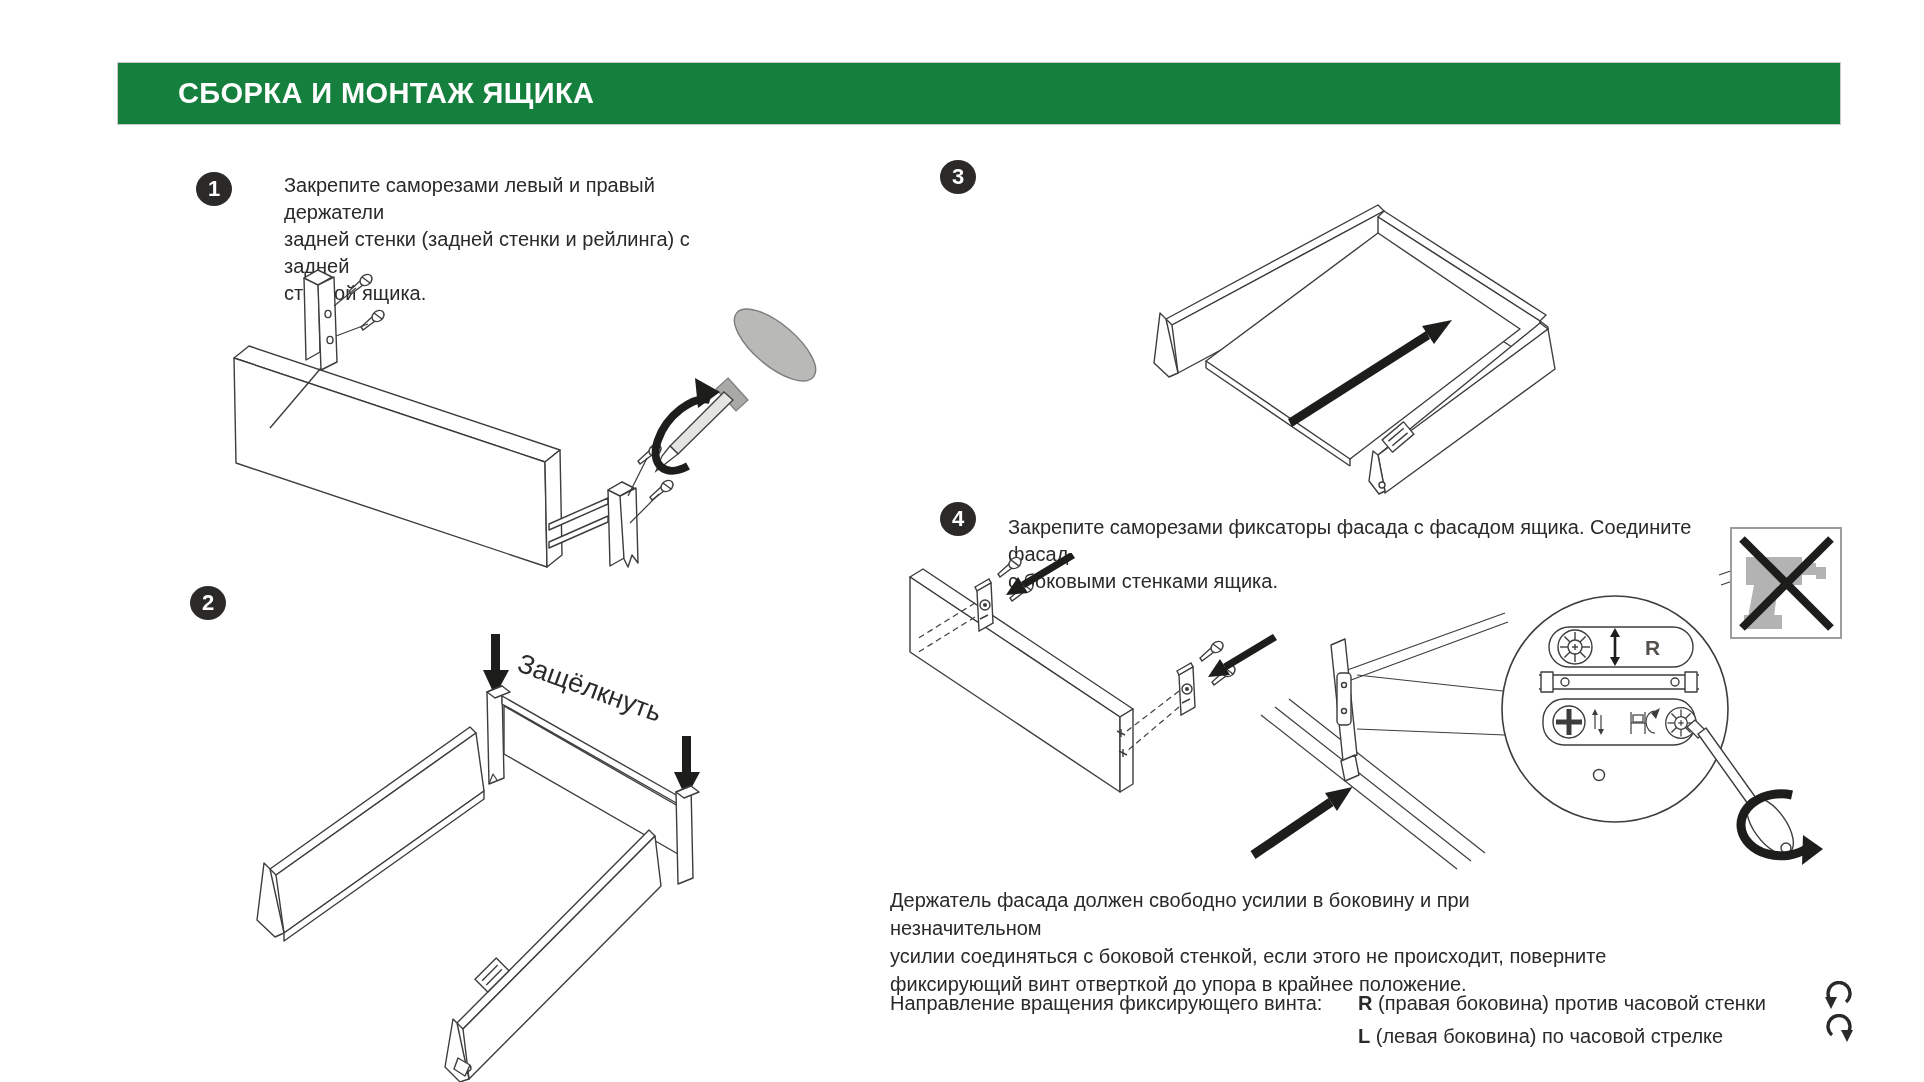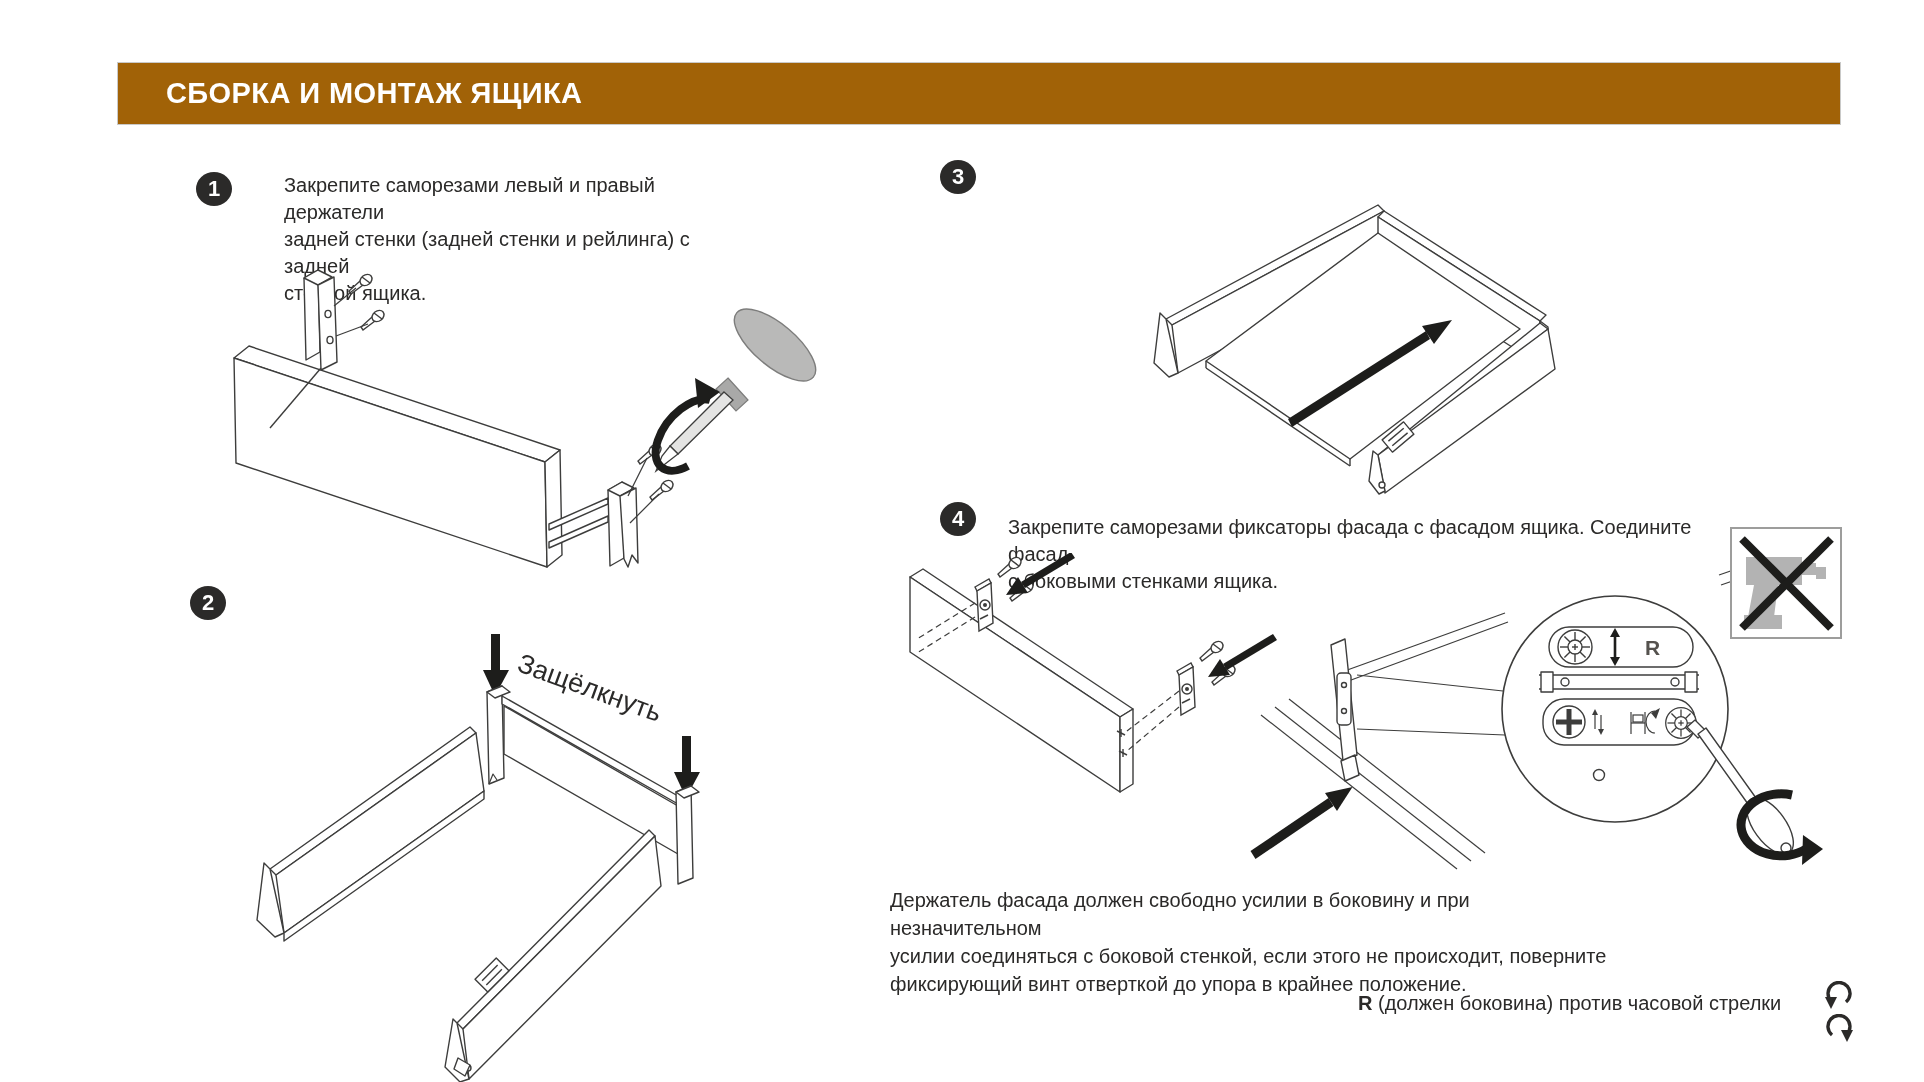--- a/index.html
+++ b/index.html
@@ -1,20 +1,20 @@
 <!DOCTYPE html>
 <html><head>
 <meta charset="utf-8">
 <style>
   html,body{margin:0;padding:0;background:#fff;}
   .page{position:relative;width:1924px;height:1082px;background:#ffffff;overflow:hidden;
         font-family:"Liberation Sans",sans-serif;color:#2b2a29;}
   .abs{position:absolute;}
-  .hdr{left:118px;top:63px;width:1722px;height:61px;background:#a16207;color:#ffffff;
-       font-weight:bold;font-size:29px;line-height:61px;padding-left:48px;box-sizing:border-box;
+  .hdr{left:118px;top:63px;width:1722px;height:61px;background:#15803d;color:#ffffff;
+       font-weight:bold;font-size:29px;line-height:61px;padding-left:60px;box-sizing:border-box;
        letter-spacing:.4px;outline:1px solid #c9c9c8;}
   .badge{width:36px;height:34px;background:#2b2a29;border-radius:50%;color:#fff;font-weight:bold;
          font-size:22px;display:flex;align-items:center;justify-content:center;}
   .step-text{font-size:20px;line-height:27px;white-space:pre-line;}
   .note{font-size:20px;line-height:28px;white-space:pre-line;}
   .rot{font-size:20px;line-height:30px;}
   .rot b{font-weight:bold;}
   .snap{font-size:27px;transform:rotate(20deg);transform-origin:left top;}
   .nodrill{left:1730px;top:527px;width:112px;height:112px;border:2px solid #9d9d9c;box-sizing:border-box;background:#fff;}
   svg .ln{fill:#ffffff;stroke:#3d3d3c;stroke-width:1.4;stroke-linejoin:round;}
@@ -300,23 +300,28 @@
       <rect x="12" y="86" width="38" height="14" fill="#b3b3b3"></rect>
       <line x1="10" y1="10" x2="99" y2="99" stroke="#1d1d1b" stroke-width="8"></line>
       <line x1="99" y1="10" x2="10" y2="99" stroke="#1d1d1b" stroke-width="8"></line>
     </svg>
   </div>
 
   <div class="abs note" style="left:890px;top:886px;width:720px;">Держатель фасада должен свободно усилии в боковину и при незначительном
 усилии соединяться с боковой стенкой, если этого не происходит, поверните
 фиксирующий винт отверткой до упора в крайнее положение.</div>
 
+  <div class="abs rot" style="left:890px;top:988px;">Направление вращения фиксирующего винта:</div>
   <div class="abs rot" style="left:1358px;top:988px;">
     <b>R</b>
-    <span>(должен боковина) против часовой стрелки</span>
+    <span>(правая боковина) против часовой стенки</span>
+  </div>
+  <div class="abs rot" style="left:1358px;top:1021px;">
+    <b>L</b>
+    <span>(левая боковина) по часовой стрелке</span>
   </div>
 
   <svg class="abs" style="left:1822px;top:981px;" width="32" height="32" viewBox="0 0 32 32">
     <path d="M 9,20 A 11,11 0 1 1 24,21" fill="none" stroke="#2b2a29" stroke-width="3.4"></path>
     <polygon points="3,16 15,16 9,28" fill="#2b2a29"></polygon>
   </svg>
   <svg class="abs" style="left:1824px;top:1014px;" width="32" height="32" viewBox="0 0 32 32">
     <path d="M 23,20 A 11,11 0 1 0 8,21" fill="none" stroke="#2b2a29" stroke-width="3.4"></path>
     <polygon points="17,16 29,16 23,28" fill="#2b2a29"></polygon>
   </svg>

